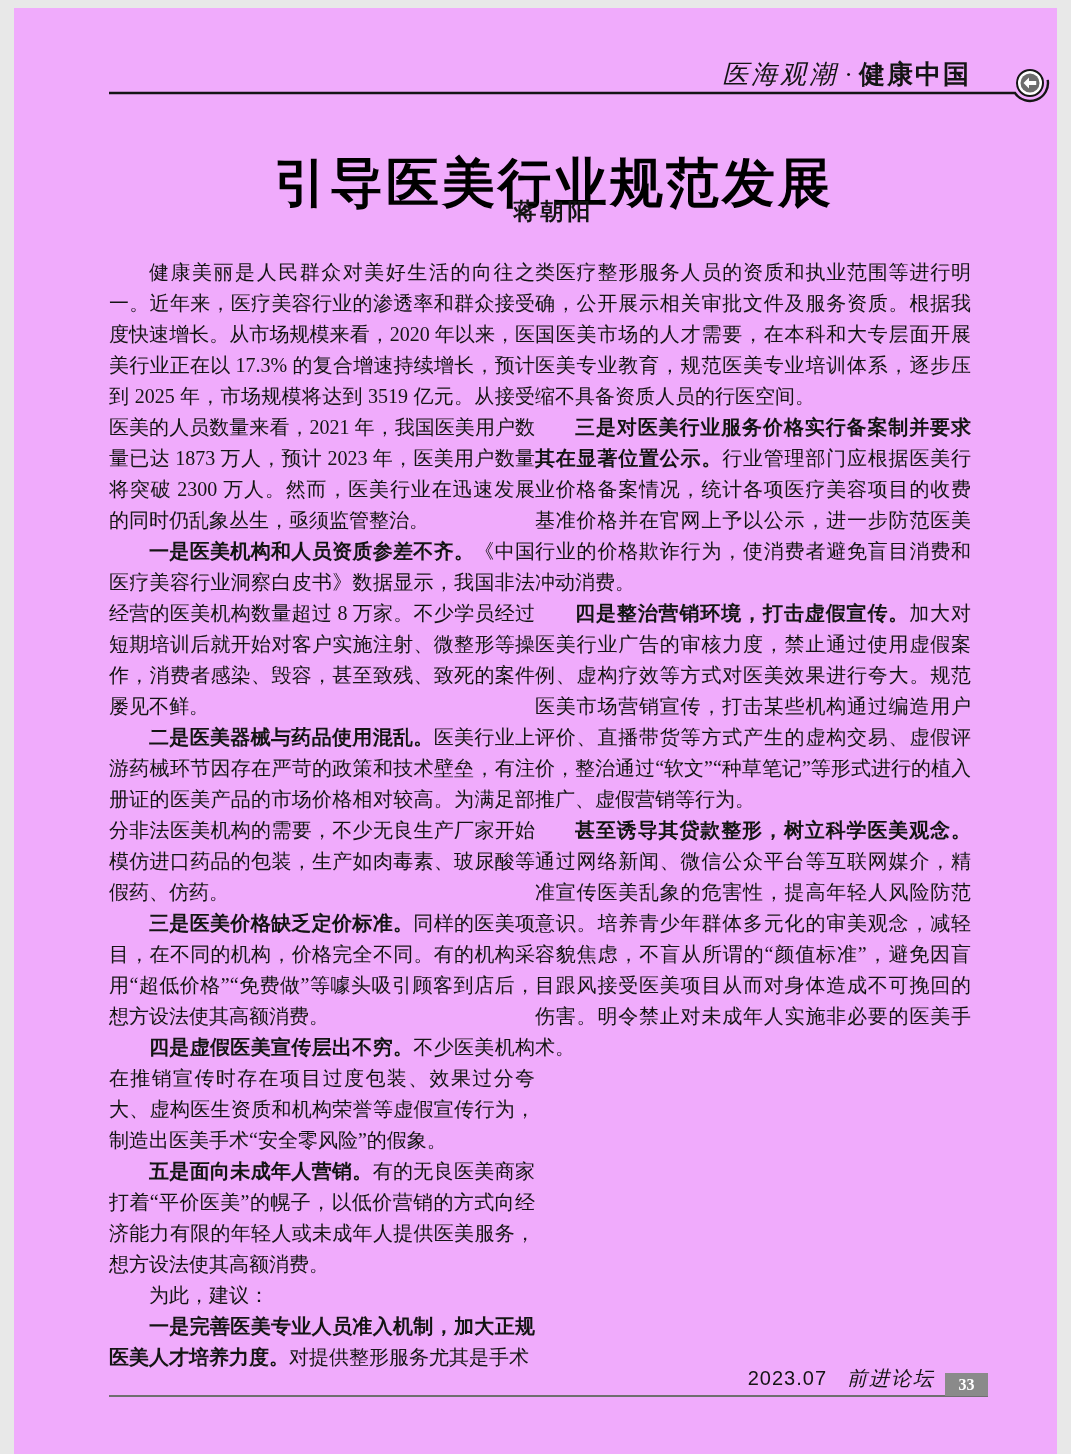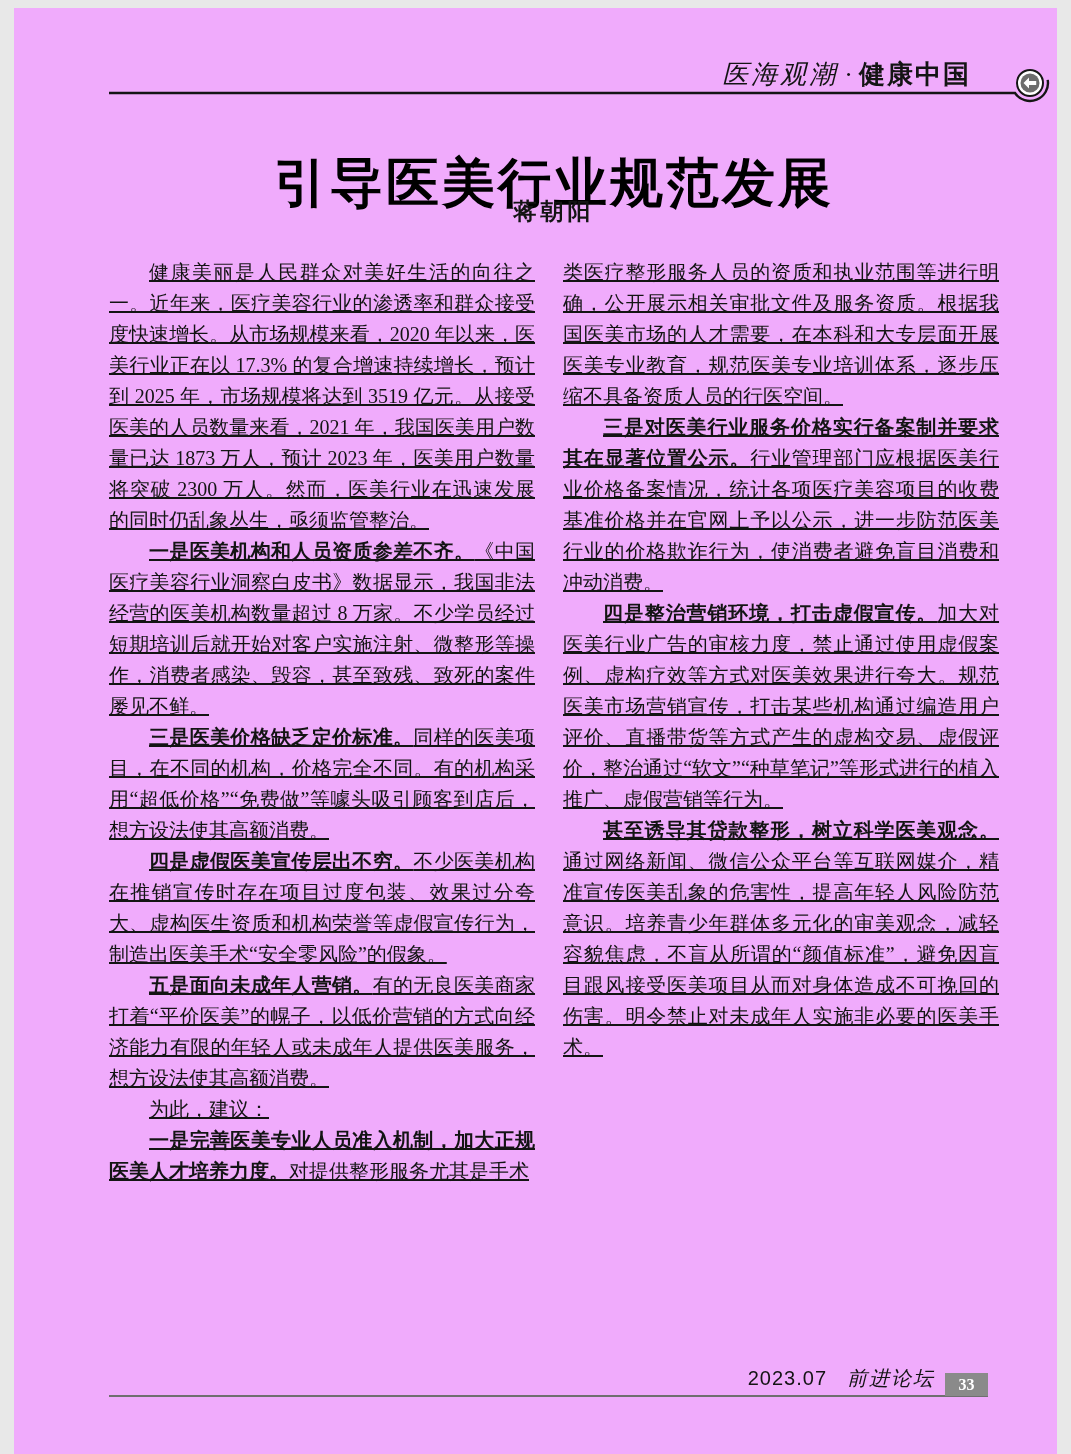--- a/index.html
+++ b/index.html
@@ -34,23 +34,23 @@
   .article-author{
     position:absolute;top:188px;left:95px;width:890px;
     text-align:center;
     font-family:"Liberation Sans","DejaVu Sans",sans-serif;
     font-weight:600;font-size:23px;letter-spacing:4px;
   }
 
   
   .article-body{
     position:absolute;top:249px;left:95px;width:890px;
-    display:flex;gap:28px;
+    display:flex;
     font-size:20px;line-height:31px;
-    text-align:justify;text-justify:inter-ideograph;text-decoration:underline;
+    text-align:justify;text-justify:inter-ideograph;
   }
   .col{flex:0 0 auto;}
   .col-left{width:426px;}
   .col-right{width:436px;}
   .article-body p{margin:0;text-indent:2em;}
   .article-body p.no-indent{text-indent:0;}
   .article-body p.indent-small{text-indent:1.6em;}
   .article-body p.align-right{text-align:right;padding-right:10px;text-indent:0;}
   .article-body p.kaiti{font-style:italic;}
   .article-body strong{
@@ -89,20 +89,21 @@
     <path d="M914.5,20 L920,14.6 L920,17.9 L927.2,17.9 L927.2,22.1 L920,22.1 L920,25.4 Z" fill="#ffffff"></path>
   </svg>
 
   <h1 class="article-title">引导医美行业规范发展</h1>
   <div class="article-author">蒋朝阳</div>
 
   <div class="article-body">
     <div class="col col-left">
         <p><span>健康美丽是人民群众对美好生活的向往之一。近年来，医疗美容行业的渗透率和群众接受度快速增长。从市场规模来看，2020 年以来，医美行业正在以 17.3% 的复合增速持续增长，预计到 2025 年，市场规模将达到 3519 亿元。从接受医美的人员数量来看，2021 年，我国医美用户数量已达 1873 万人，预计 2023 年，医美用户数量将突破 2300 万人。然而，医美行业在迅速发展的同时仍乱象丛生，亟须监管整治。</span></p>
         <p><strong>一是医美机构和人员资质参差不齐。</strong><span>《中国医疗美容行业洞察白皮书》数据显示，我国非法经营的医美机构数量超过 8 万家。不少学员经过短期培训后就开始对客户实施注射、微整形等操作，消费者感染、毁容，甚至致残、致死的案件屡见不鲜。</span></p>
+        <p><strong>二是医美器械与药品使用混乱。</strong><span>医美行业上游药械环节因存在严苛的政策和技术壁垒，有注册证的医美产品的市场价格相对较高。为满足部分非法医美机构的需要，不少无良生产厂家开始模仿进口药品的包装，生产如肉毒素、玻尿酸等假药、仿药。</span></p>
         <p><strong>三是医美价格缺乏定价标准。</strong><span>同样的医美项目，在不同的机构，价格完全不同。有的机构采用“超低价格”“免费做”等噱头吸引顾客到店后，想方设法使其高额消费。</span></p>
         <p><strong>四是虚假医美宣传层出不穷。</strong><span>不少医美机构在推销宣传时存在项目过度包装、效果过分夸大、虚构医生资质和机构荣誉等虚假宣传行为，制造出医美手术“安全零风险”的假象。</span></p>
         <p><strong>五是面向未成年人营销。</strong><span>有的无良医美商家打着“平价医美”的幌子，以低价营销的方式向经济能力有限的年轻人或未成年人提供医美服务，想方设法使其高额消费。</span></p>
         <p><span>为此，建议：</span></p>
         <p><strong>一是完善医美专业人员准入机制，加大正规医美人才培养力度。</strong><span>对提供整形服务尤其是手术</span></p>
       </div>
     <div class="col col-right">
         <p class="no-indent"><span>类医疗整形服务人员的资质和执业范围等进行明确，公开展示相关审批文件及服务资质。根据我国医美市场的人才需要，在本科和大专层面开展医美专业教育，规范医美专业培训体系，逐步压缩不具备资质人员的行医空间。</span></p>
         <p><strong>三是对医美行业服务价格实行备案制并要求其在显著位置公示。</strong><span>行业管理部门应根据医美行业价格备案情况，统计各项医疗美容项目的收费基准价格并在官网上予以公示，进一步防范医美行业的价格欺诈行为，使消费者避免盲目消费和冲动消费。</span></p>
         <p><strong>四是整治营销环境，打击虚假宣传。</strong><span>加大对医美行业广告的审核力度，禁止通过使用虚假案例、虚构疗效等方式对医美效果进行夸大。规范医美市场营销宣传，打击某些机构通过编造用户评价、直播带货等方式产生的虚构交易、虚假评价，整治通过“软文”“种草笔记”等形式进行的植入推广、虚假营销等行为。</span></p>

